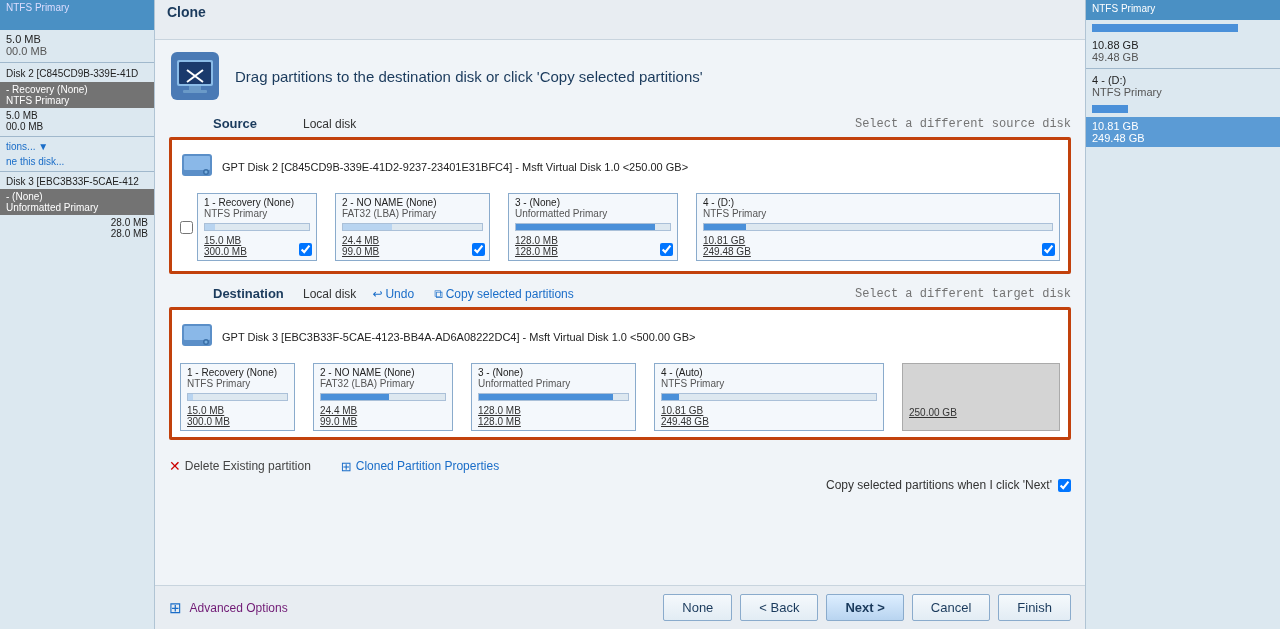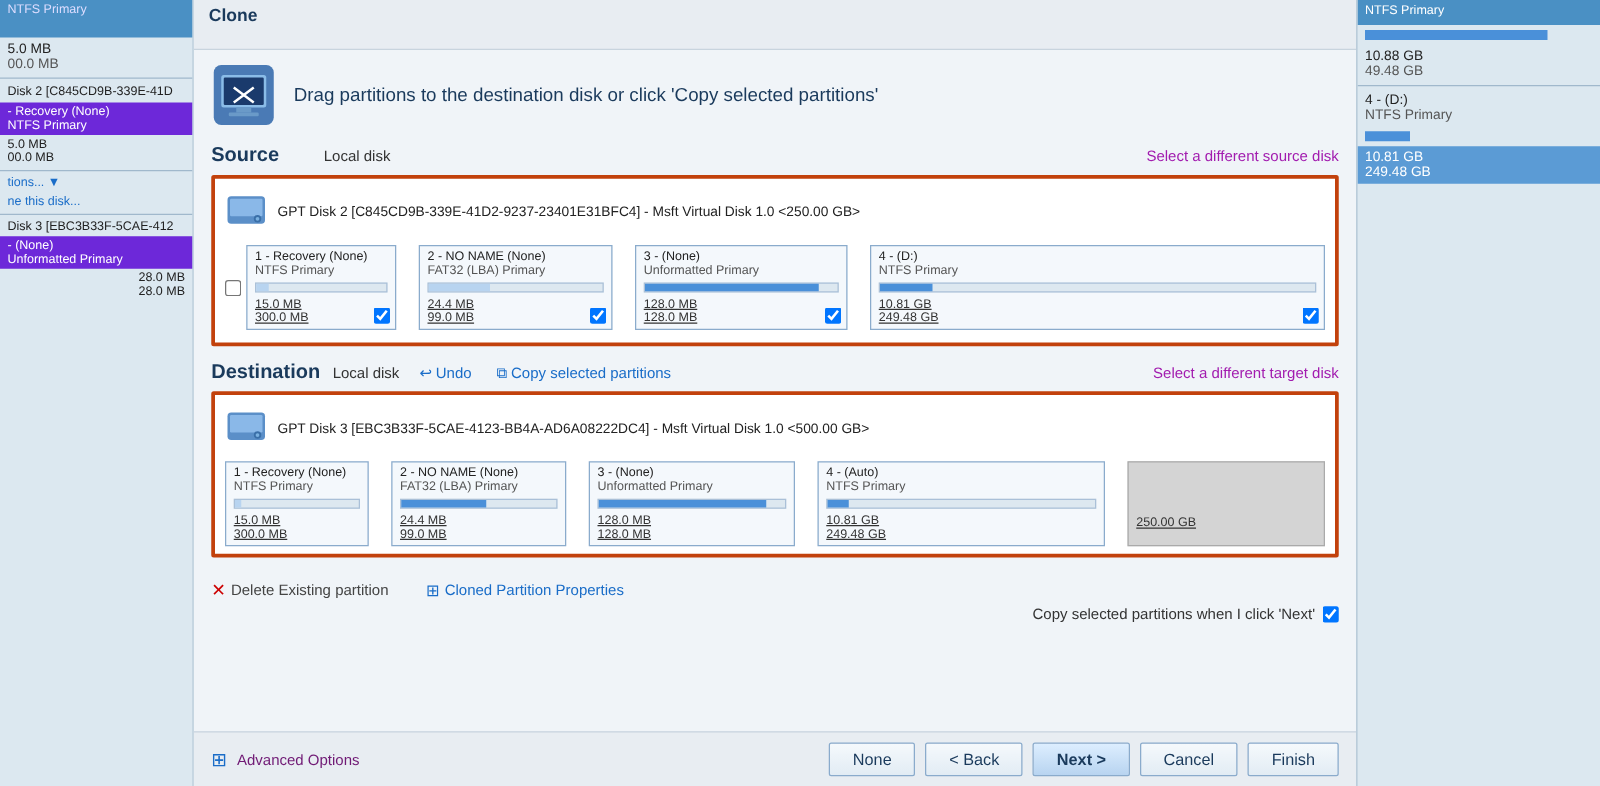--- a/index.html
+++ b/index.html
@@ -108,36 +108,38 @@
       font-weight: 400;
     }
 
     
     .section-row {
       display: flex;
       align-items: center;
       margin-bottom: 6px;
     }
     .section-label {
-      font-size: 16px;
+      font-size: 13px;
       font-weight: 600;
       color: #1a3a5c;
       margin-right: 10px;
       min-width: 80px;
+      margin-left: 44px;
     }
     .section-sub {
       font-size: 12px;
       color: #333;
     }
     .section-link {
       margin-left: auto;
-      color: #a21caf;
+      color: #737373;
       text-decoration: none;
       font-size: 12px;
       cursor: pointer;
+      font-family: Liberation Mono, monospace;
     }
 
     
     .disk-panel {
       border: 3px solid #c2410c;
       background: white;
       border-radius: 2px;
       padding: 8px 8px 6px 8px;
       margin-bottom: 12px;
     }
@@ -300,21 +302,21 @@
       font-weight: 600;
     }
 
     
     .chk { width: 13px; height: 13px; cursor: pointer; }
 
     
     .sb-separator { height: 1px; background: #a0b8cc; margin: 2px 0; }
 
     .sidebar-disk-blue {
-      background: #6d28d9;
+      background: #737373;
       color: white;
       padding: 2px 6px;
       font-size: 10px;
     }
   </style>
 </head>
 <body>
 
 <div class="sidebar">
   <div class="sidebar-top">

